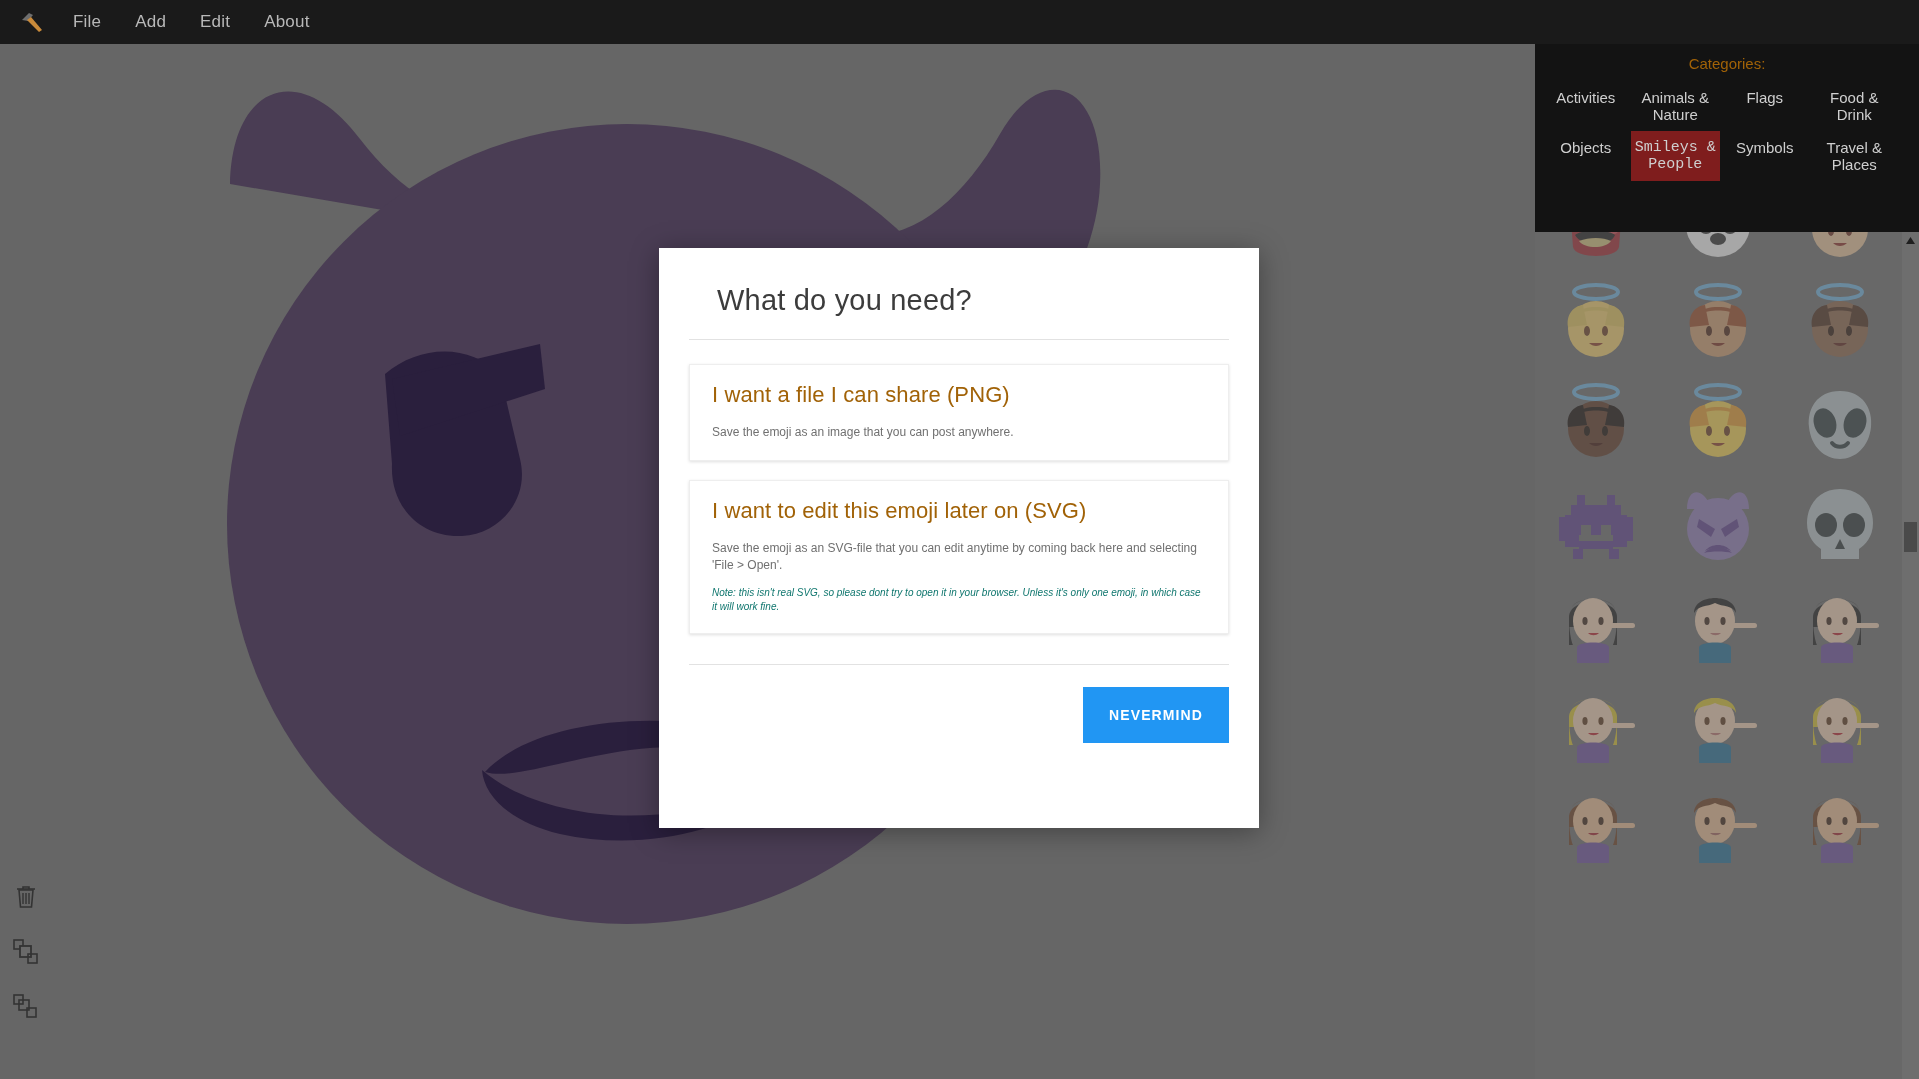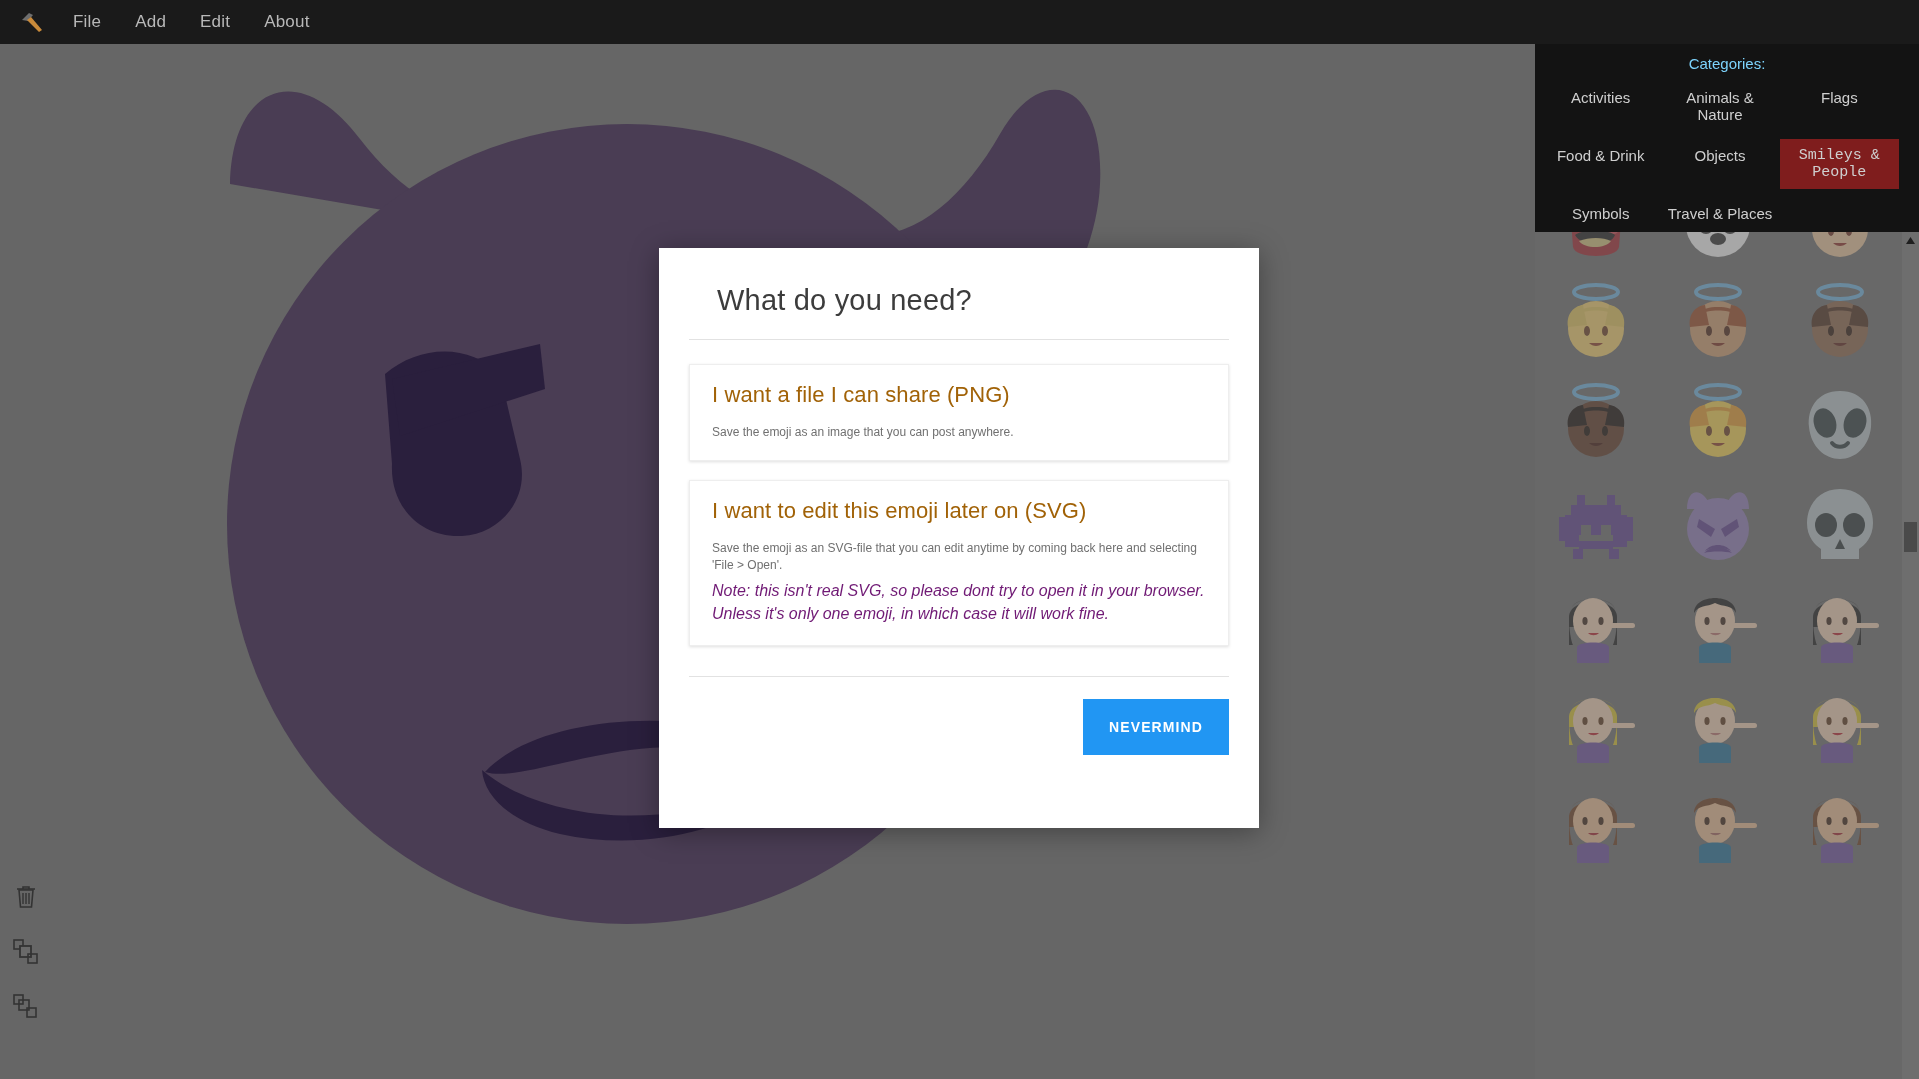--- a/index.html
+++ b/index.html
@@ -38,26 +38,26 @@
     width:34px; height:34px; display:flex; align-items:center; justify-content:center;
     cursor:pointer; opacity:.85;
   }
 
   
   .side-panel{
     position:absolute; left:1535px; top:44px; width:384px; height:1035px;
     background:#131313; overflow:hidden;
   }
   .cat-header{
-    text-align:center; color:#7dd3fc; font-size:15px;
+    text-align:center; color:#a16207; font-size:15px;
     padding:11px 0 9px 0;
   }
   .cat-grid{
-    display:grid; grid-template-columns:1fr 1fr 1fr;
-    row-gap:8px; padding:0 20px 6px 6px;
+    display:grid; grid-template-columns:1fr 1fr 1fr 1fr;
+    row-gap:0; padding:0 20px 6px 6px;
   }
   .cat-cell{
     text-align:center; color:#cfcfcf; font-size:15px;
     padding:8px 2px; cursor:pointer;
   }
   .cat-cell.active{ background:#7f1d1d;font-family:Liberation Mono, monospace; }
 
   .emoji-scroll{
     position:absolute; left:0; top:188px; width:384px; height:847px;
     background:#6a6a6a; overflow:hidden;
@@ -118,22 +118,22 @@
   .opt-card.first{ margin-top:24px; }
   .opt-card.second{ margin-top:19px; }
   .opt-title{
     font-size:22px; color:#a16207; font-weight:400; letter-spacing:.1px;
     margin-bottom:16px;
   }
   .opt-desc{
     font-size:12px; color:#707070; line-height:1.42;
   }
   .opt-note{
-    font-size:16px; color:#701a75; line-height:1.42;
-    font-style:italic; margin-top:6px;
+    font-size:10px; color:#0f766e; line-height:1.42;
+    font-style:italic; margin-top:12px;
   }
 
   .modal-foot-divider{ height:1px; background:#e2e2e2; margin-top:30px; }
   .modal-actions{
     display:flex; justify-content:flex-end; align-items:center;
     padding-top:22px;
   }
   .btn-primary{
     background:#2196f3; color:#fff; border:none;
     font-size:14px; font-weight:700; letter-spacing:1.1px;

